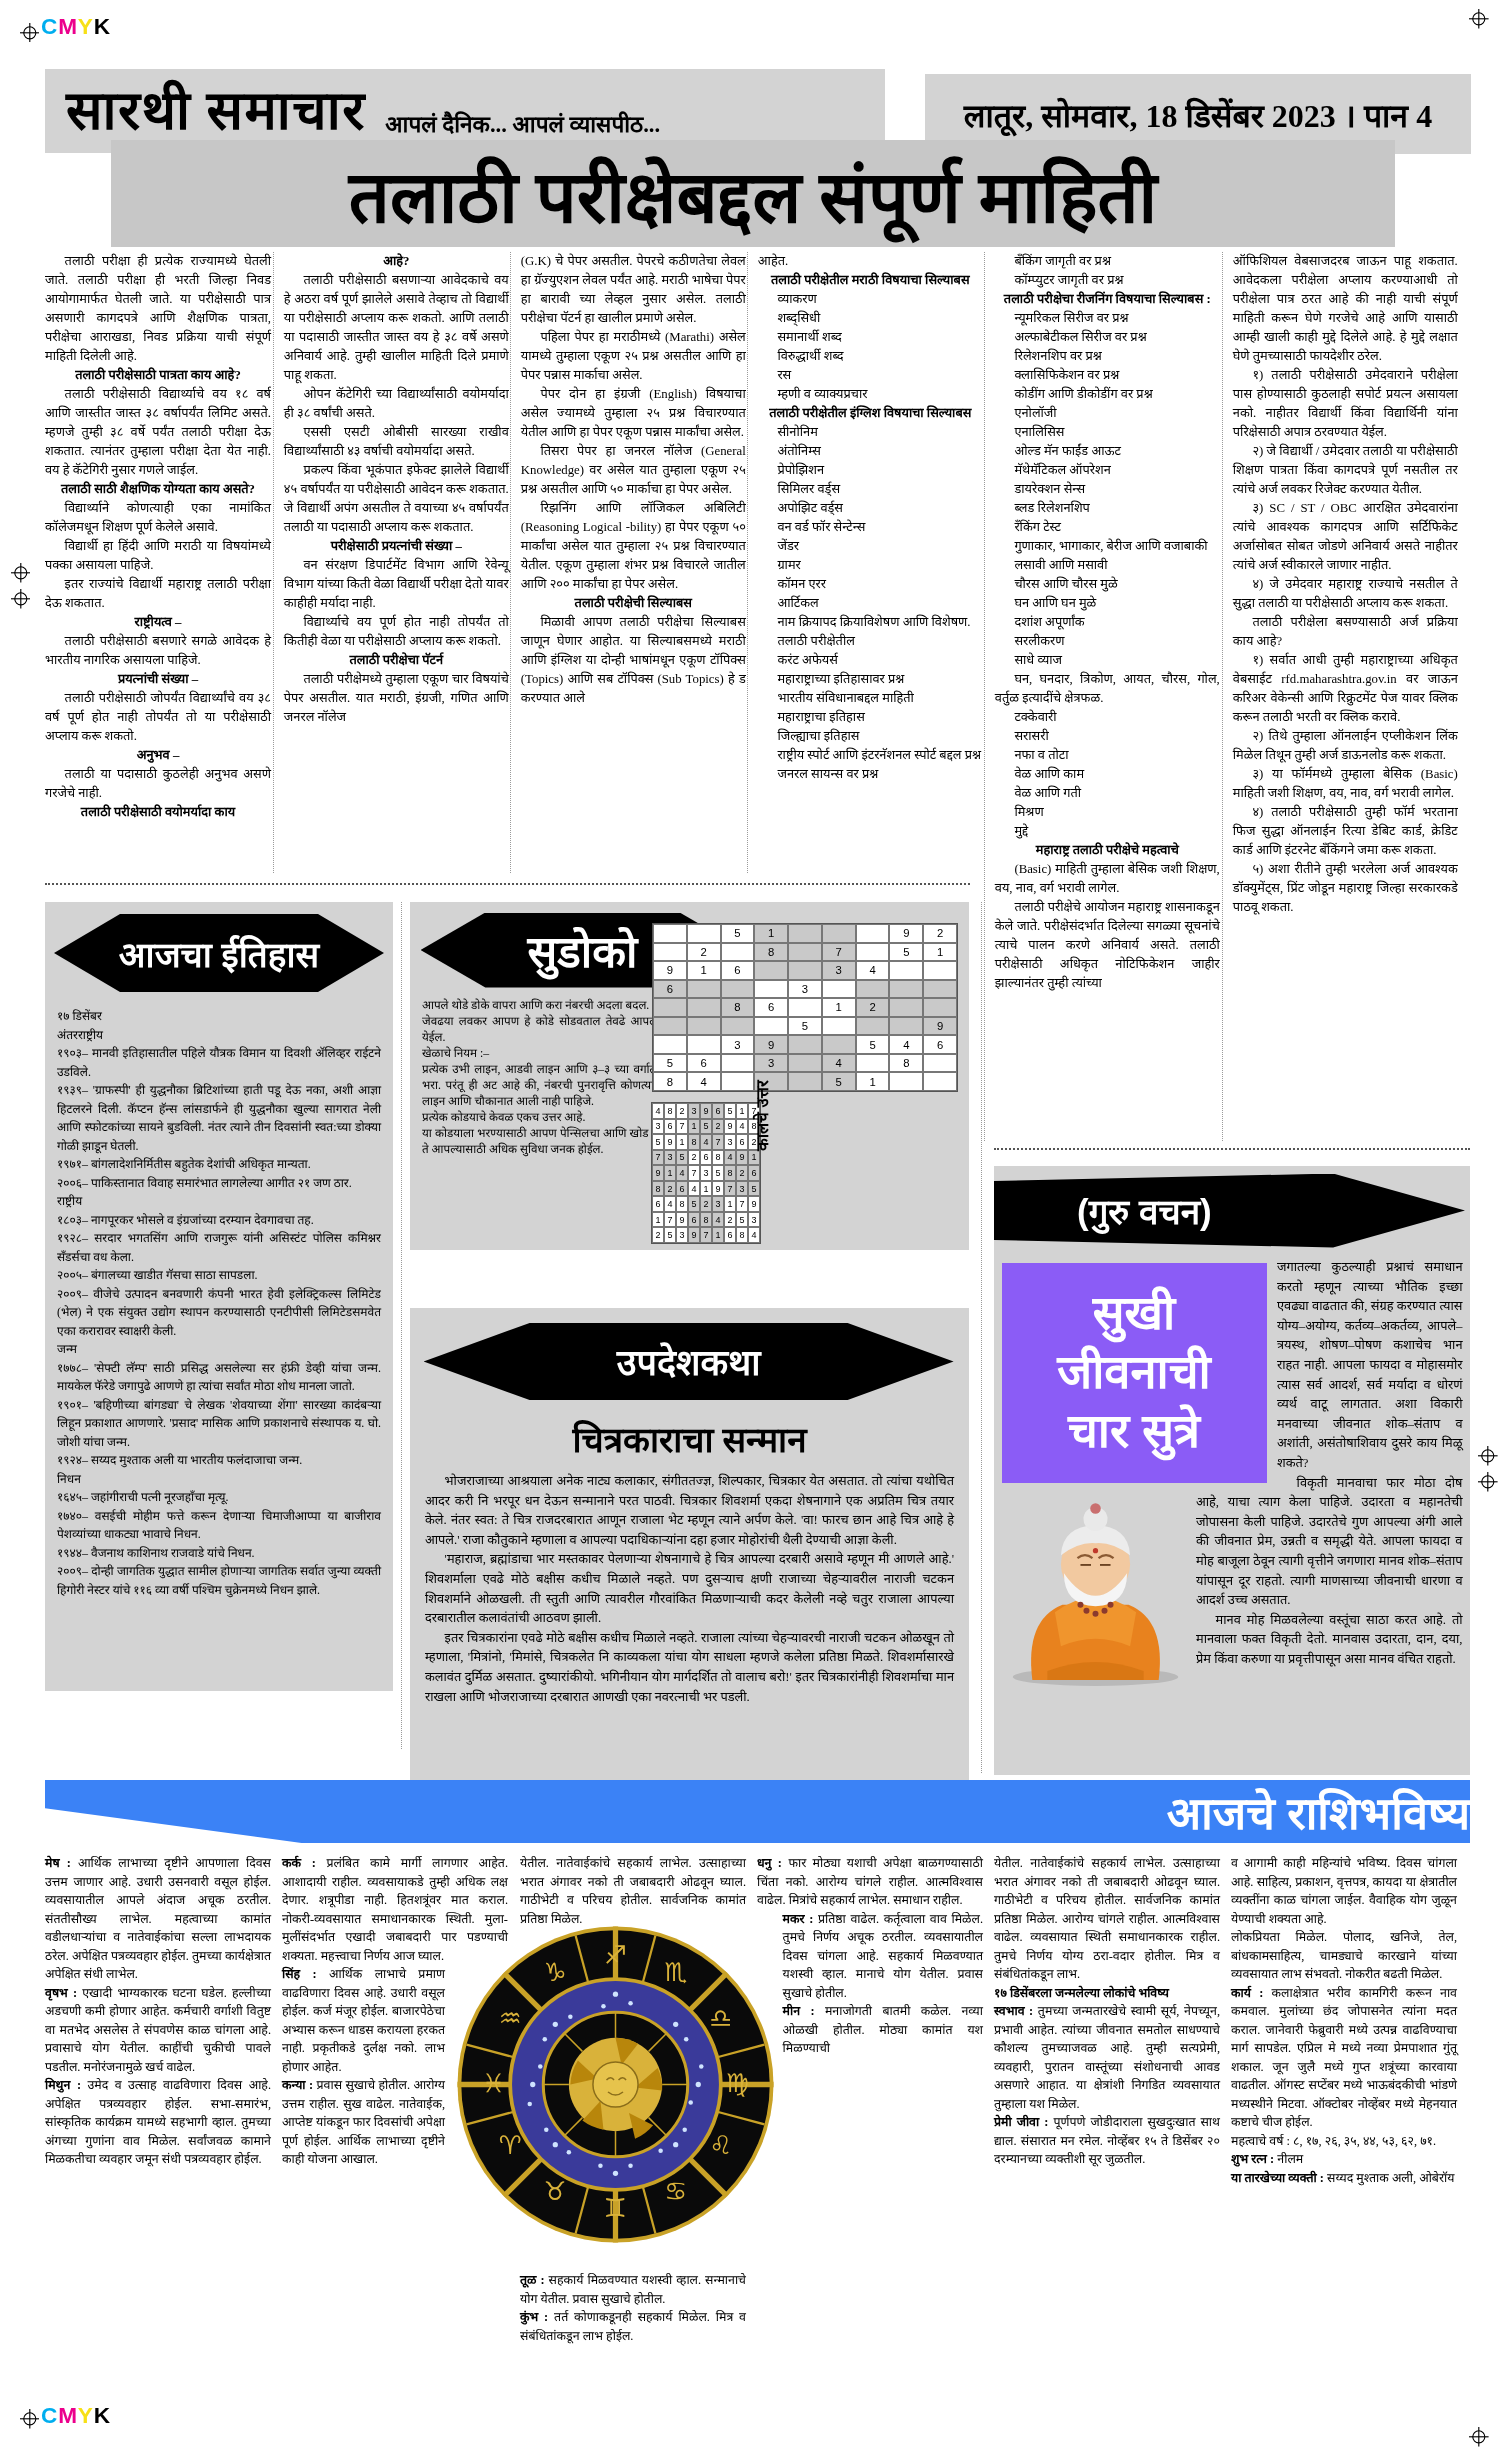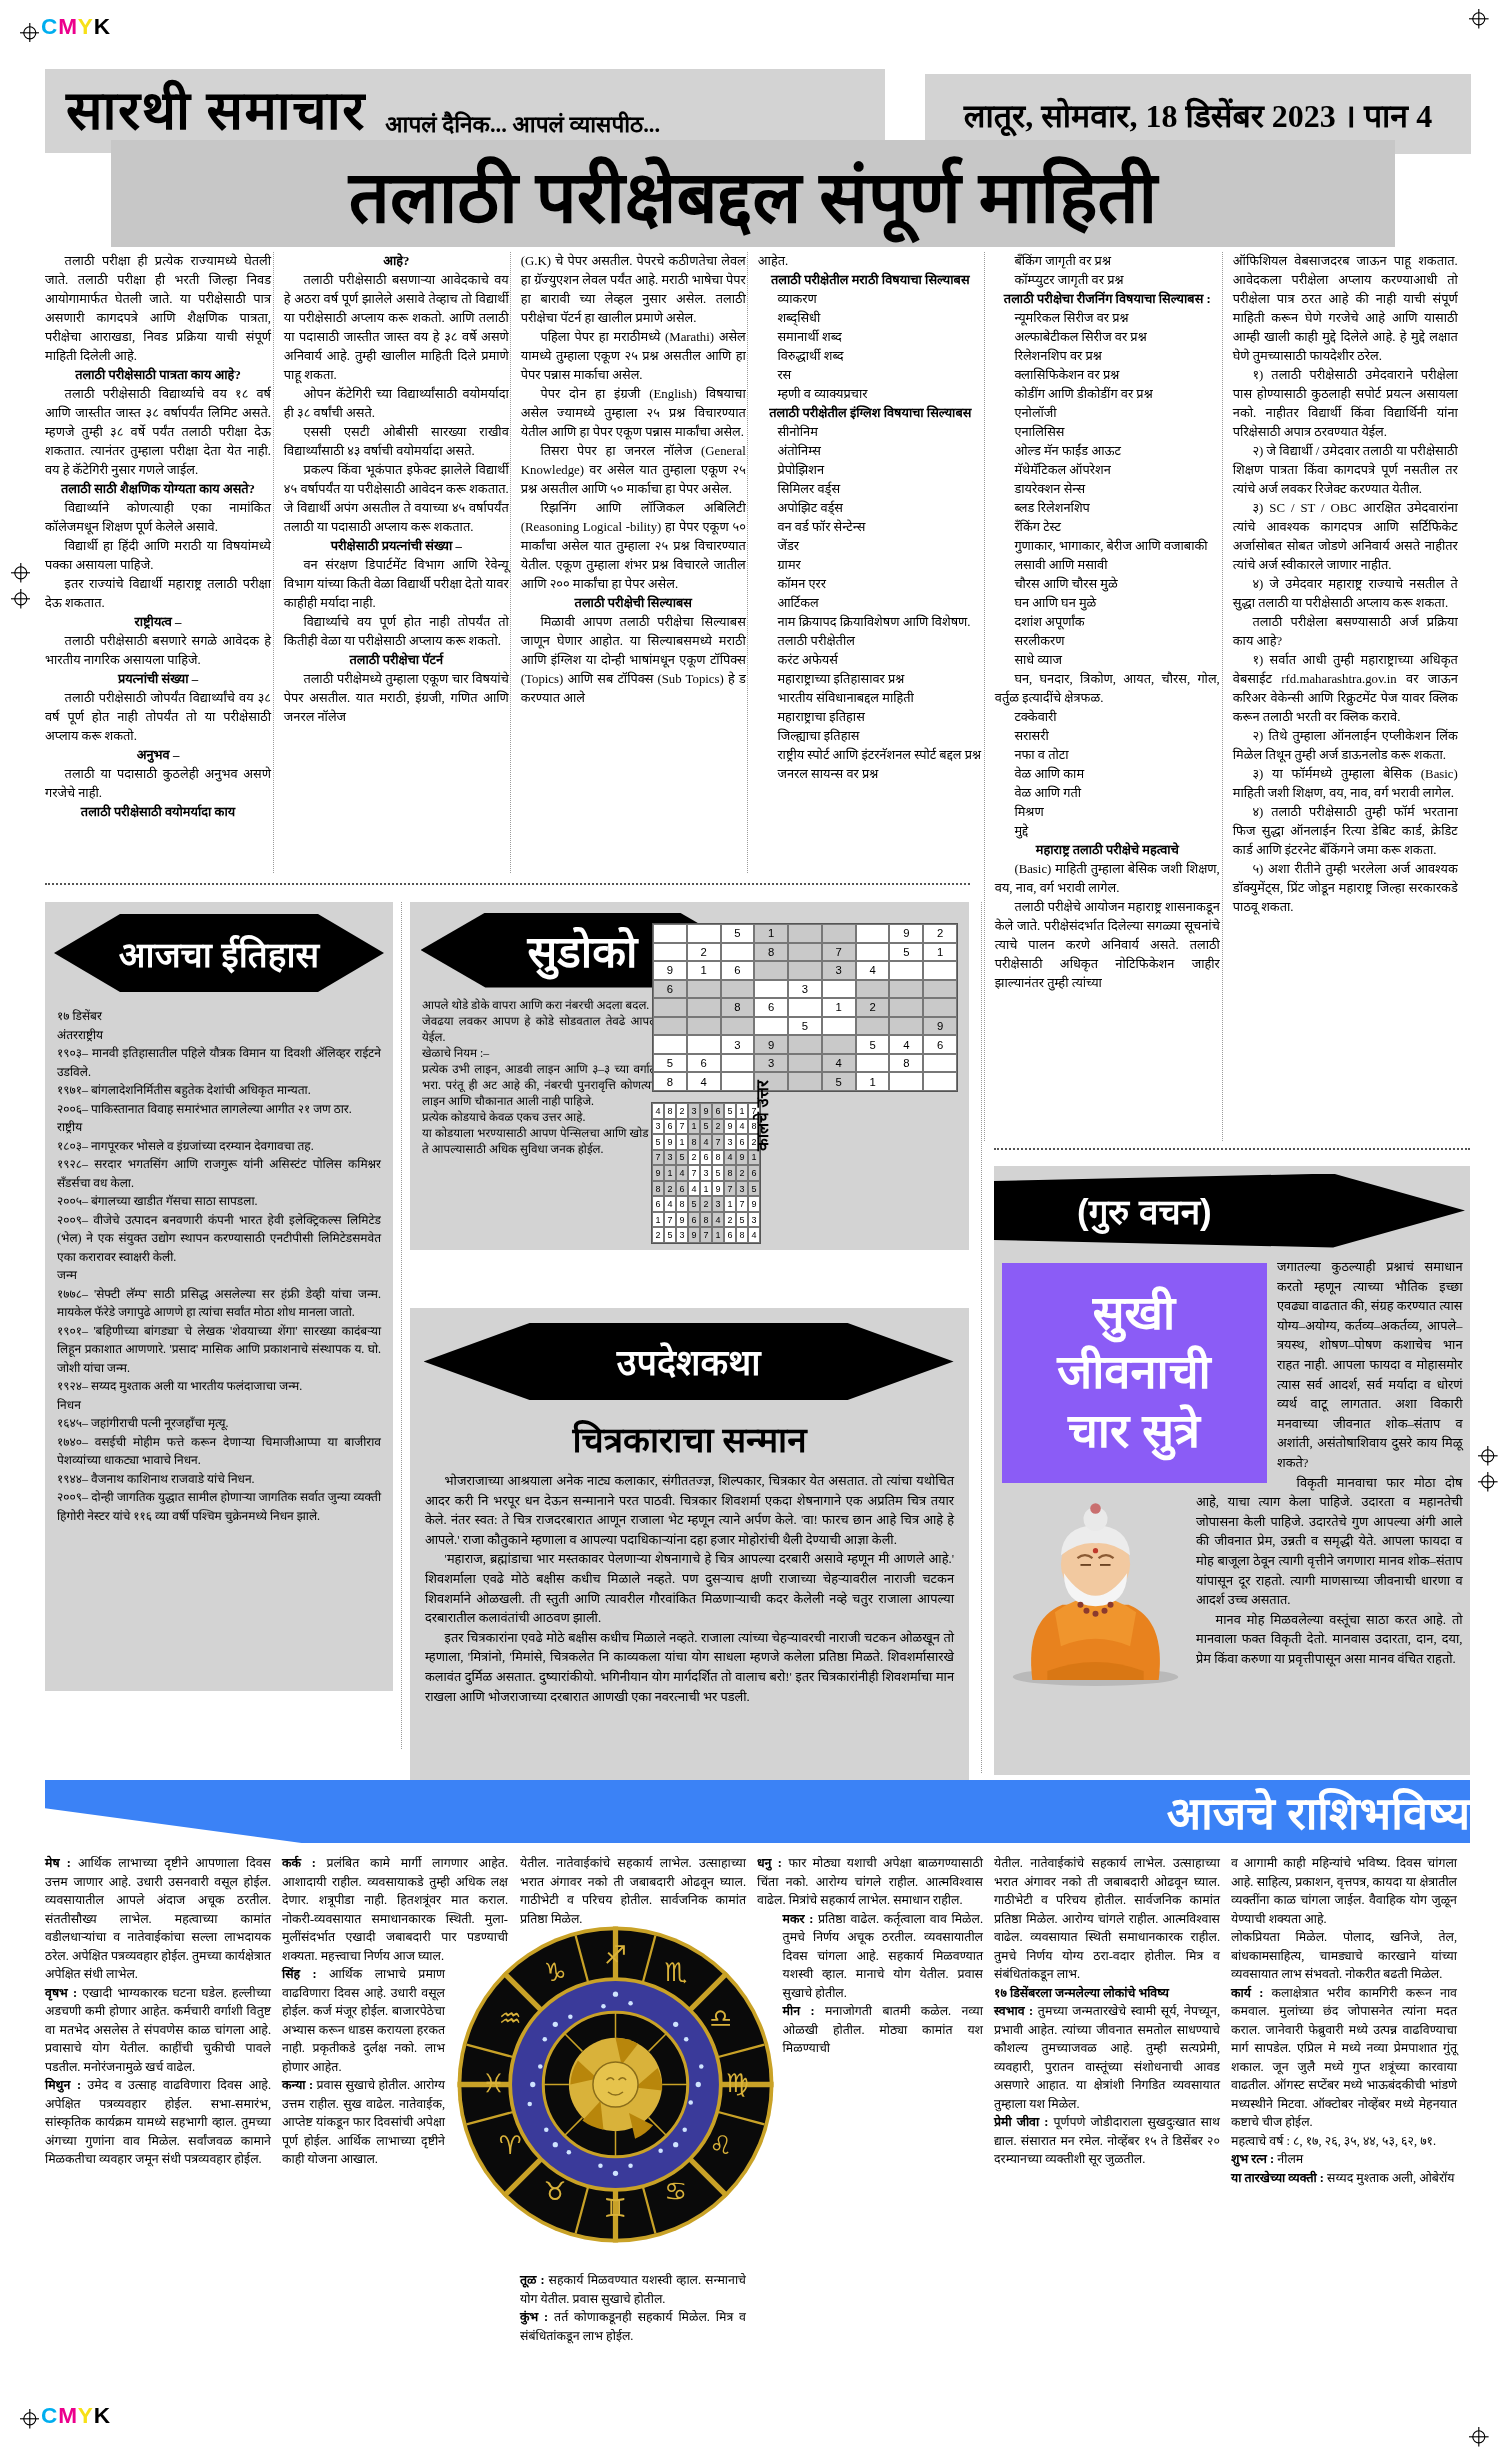--- a/index.html
+++ b/index.html
@@ -261,20 +261,21 @@
   <div class="dash-h" style="left:994px;top:1148px;width:476px;"></div>
 
   <div class="abs gray-panel" id="history-panel">
     <div class="banner hex" id="history-banner">
       <span>आजचा ईतिहास</span>
     </div>
     <div id="history-body">
         <div class="blk p0">१७ डिसेंबर</div>
         <div class="blk p0">अंतरराष्ट्रीय</div>
         <div class="blk p0">१९०३– मानवी इतिहासातील पहिले यौत्रक विमान या दिवशी ॲलिव्हर राईटने उडविले.</div>
+        <div class="blk p0">१९३९– 'ग्राफस्पी' ही युद्धनौका ब्रिटिशांच्या हाती पडू देऊ नका, अशी आज्ञा हिटलरने दिली. कॅप्टन हॅन्स लांसडार्फने ही युद्धनौका खुल्या सागरात नेली आणि स्फोटकांच्या सायने बुडविली. नंतर त्याने तीन दिवसांनी स्वत:च्या डोक्या गोळी झाडून घेतली.</div>
         <div class="blk p0">१९७१– बांगलादेशनिर्मितीस बहुतेक देशांची अधिकृत मान्यता.</div>
         <div class="blk p0">२००६– पाकिस्तानात विवाह समारंभात लागलेल्या आगीत २१ जण ठार.</div>
         <div class="blk p0">राष्ट्रीय</div>
         <div class="blk p0">१८०३– नागपूरकर भोसले व इंग्रजांच्या दरम्यान देवगावचा तह.</div>
         <div class="blk p0">१९२८– सरदार भगतसिंग आणि राजगुरू यांनी असिस्टंट पोलिस कमिश्नर सँडर्सचा वध केला.</div>
         <div class="blk p0">२००५– बंगालच्या खाडीत गॅसचा साठा सापडला.</div>
         <div class="blk p0">२००९– वीजेचे उत्पादन बनवणारी कंपनी भारत हेवी इलेक्ट्रिकल्स लिमिटेड (भेल) ने एक संयुक्त उद्योग स्थापन करण्यासाठी एनटीपीसी लिमिटेडसमवेत एका करारावर स्वाक्षरी केली.</div>
         <div class="blk p0">जन्म</div>
         <div class="blk p0">१७७८– 'सेफ्टी लॅम्प' साठी प्रसिद्ध असलेल्या सर हंफ्री डेव्ही यांचा जन्म. मायकेल फॅरेडे जगापुढे आणणे हा त्यांचा सर्वांत मोठा शोध मानला जातो.</div>
         <div class="blk p0">१९०१– 'बहिणीच्या बांगड्या' चे लेखक 'शेवयाच्या शेंगा' सारख्या कादंबऱ्या लिहून प्रकाशात आणणारे. 'प्रसाद' मासिक आणि प्रकाशनाचे संस्थापक य. घो. जोशी यांचा जन्म.</div>

